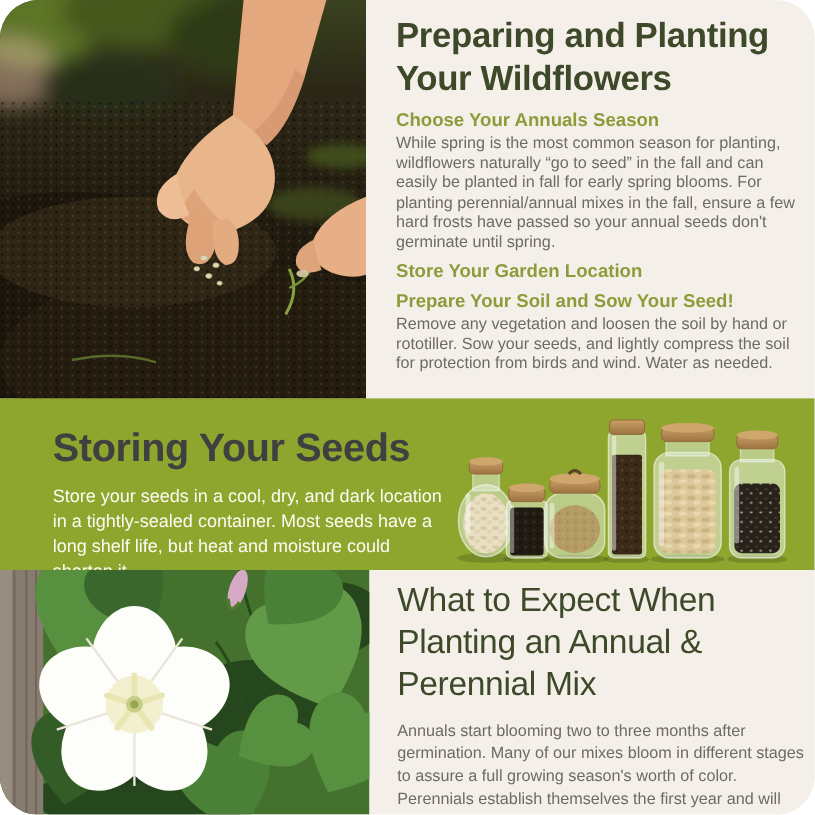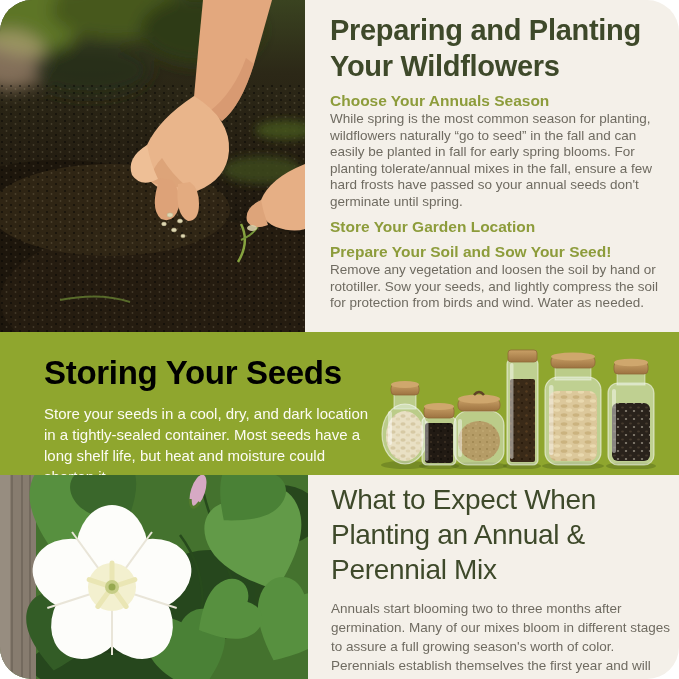--- a/index.html
+++ b/index.html
@@ -19,21 +19,21 @@
   }
   .sub-item h3{
     margin:8px 0 2px 0;font-size:15.5px;line-height:17px;font-weight:700;color:#8d9c3b;
   }
   .sub-item p{
     margin:0;font-size:13.5px;line-height:16.5px;color:#6f6b61;
   }
   
   .band{position:absolute;left:0;top:332px;width:679px;height:143px;background:#8fa62e;}
   .band-text{position:absolute;left:44px;top:22px;width:335px;}
-  .band-text h2{margin:0 0 11px 0;font-size:33px;line-height:38px;font-weight:700;color:#000000;letter-spacing:-0.3px;}
+  .band-text h2{margin:0 0 11px 0;font-size:33px;line-height:38px;font-weight:700;color:#404040;letter-spacing:-0.3px;}
   .band-text p{margin:0;font-size:15px;line-height:21px;color:#fdfcf4;}
   .jars{position:absolute;left:380px;top:349px;}
   
   .photo-bottom{position:absolute;left:0;top:475px;width:308px;height:204px;overflow:hidden;}
   .text-bottom{position:absolute;left:331px;top:482px;width:344px;}
   .text-bottom h2{
     margin:0 0 12px 0;font-size:28px;line-height:35px;font-weight:400;color:#3e492a;letter-spacing:-0.3px;
   }
   .text-bottom p{margin:0;font-size:13.5px;line-height:19px;color:#6f6b61;}
 </style>
@@ -104,21 +104,21 @@
       <path d="M305,164 Q270,178 261,200 Q257,219 276,227 Q293,233 305,229 Z" fill="#e6af85"></path>
       <path d="M261,200 Q244,208 247,221 Q252,231 268,225 Q263,212 261,200 Z" fill="#dda47a"></path>
       <ellipse cx="252" cy="228" rx="5" ry="3" fill="#d8cfa9" opacity="0.9"></ellipse>
     </svg>
   </div>
 
   <div class="text-top">
     <h1>Preparing and Planting Your Wildflowers</h1>
     <div class="sub-item">
       <h3>Choose Your Annuals Season</h3>
-      <p>While spring is the most common season for planting, wildflowers naturally “go to seed” in the fall and can easily be planted in fall for early spring blooms. For planting tolerate/annual mixes in the fall, ensure a few hard frosts have passed so your annual seeds don't germinate until spring.</p>
+      <p>While spring is the most common season for planting, wildflowers naturally “go to seed” in the fall and can easily be planted in fall for early spring blooms. For planting perennial/annual mixes in the fall, ensure a few hard frosts have passed so your annual seeds don't germinate until spring.</p>
     </div>
     <div class="sub-item">
       <h3>Store Your Garden Location</h3>
     </div>
     <div class="sub-item">
       <h3>Prepare Your Soil and Sow Your Seed!</h3>
       <p>Remove any vegetation and loosen the soil by hand or rototiller. Sow your seeds, and lightly compress the soil for protection from birds and wind. Water as needed.</p>
     </div>
   </div>
 

